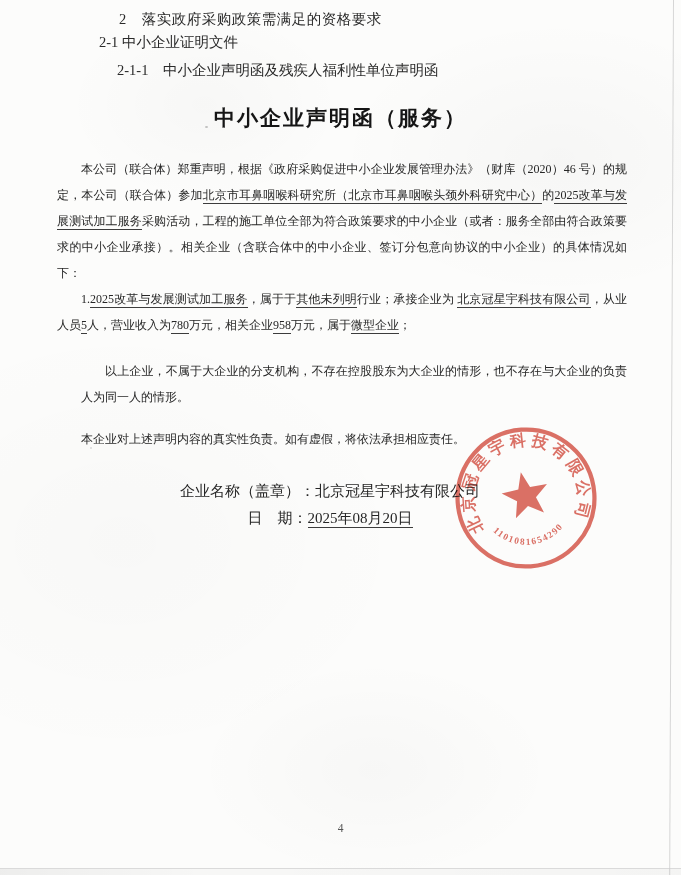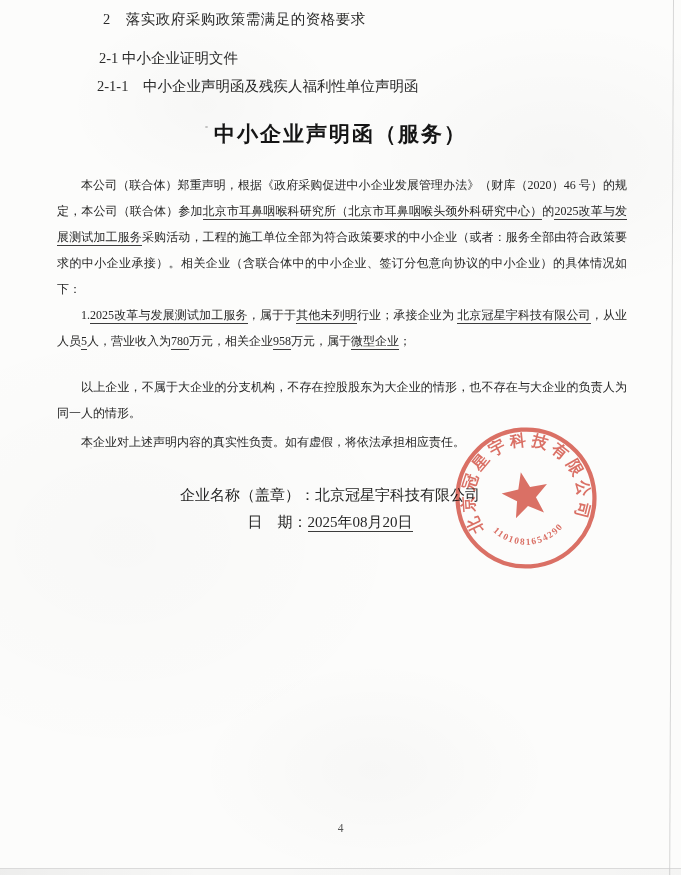--- a/index.html
+++ b/index.html
@@ -15,42 +15,42 @@
     position: absolute; inset: 0;
     background-color: #fcfcfb;
     background-image:
       radial-gradient(ellipse 320px 200px at 82% 18%, rgba(0,0,0,0.022), transparent 70%),
       radial-gradient(ellipse 420px 320px at 18% 62%, rgba(0,0,0,0.015), transparent 70%),
       radial-gradient(ellipse 260px 160px at 55% 88%, rgba(0,0,0,0.018), transparent 70%),
       radial-gradient(ellipse 200px 140px at 30% 12%, rgba(0,0,0,0.02), transparent 70%);
   }
   .content { position: relative; padding-top: 8px; }
   .header { margin-left: 97px; font-size: 14.5px; color: #2a2a2a; }
-  .h1 { line-height: 22px; margin-left: 6px; letter-spacing: 0.5px; }
-  .h2 { line-height: 24px; margin-left: 2px; margin-top: 16px; }
-  .h3 { line-height: 26px; margin-top: 3px; }
+  .h1 { line-height: 22px; margin-left: 22px; letter-spacing: 0.5px; }
+  .h2 { line-height: 24px; margin-left: 2px; }
+  .h3 { line-height: 26px; margin-top: 3px; margin-left: 20px; }
   .title {
     margin-top: 21px;
     text-align: center;
     font-size: 21px;
     font-weight: 600;
     letter-spacing: 2px;
     color: #151515;
     line-height: 28px;
   }
   .body-text {
     margin: 24px auto 0 57px;
     width: 570px;
     font-size: 12px;
     line-height: 26px;
     text-align: justify;
   }
   .para { text-indent: 2em; }
-  .para.gap { margin-top: 20px; }
-  .para.small-gap { margin-top: 4px; font-family: Liberation Mono, monospace; }
+  .para.gap { margin-top: 20px; margin-left: 24px; }
+  .para.small-gap { margin-top: 16px; }
   .u { border-bottom: 1px solid #3c3c3c; padding-bottom: 1px; }
   .signature {
     margin: 26px 0 0 57px;
     width: 570px;
     font-size: 15px;
     line-height: 27px;
     text-align: center;
     padding-right: 24px;
     position: relative;
     z-index: 1;

